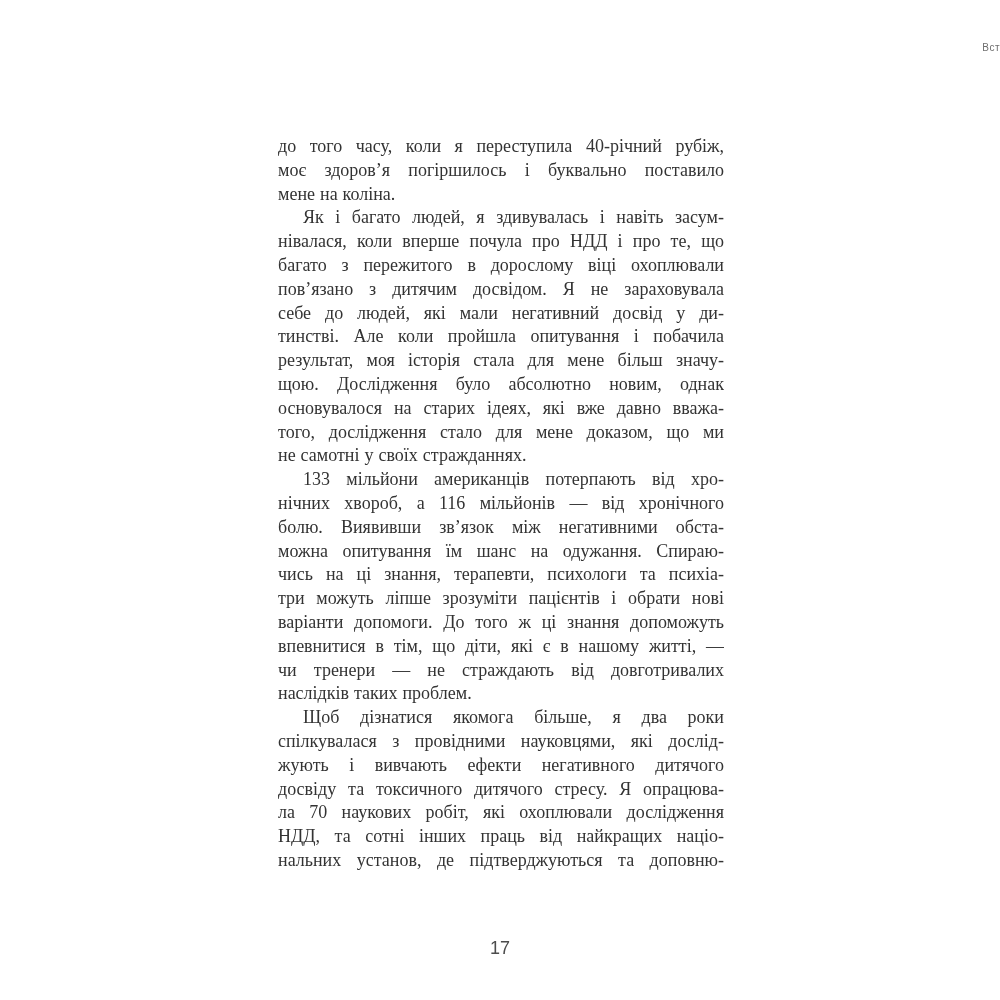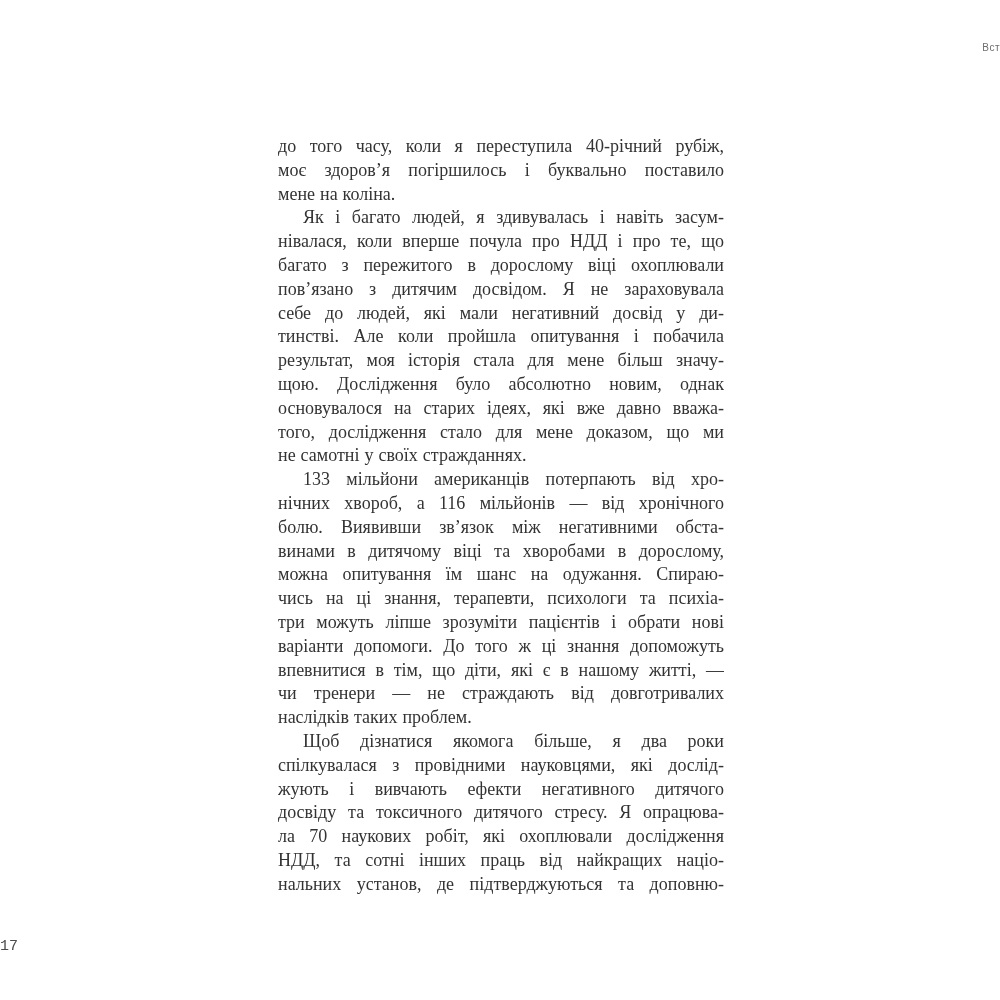--- a/index.html
+++ b/index.html
@@ -47,23 +47,23 @@
     text-align-last: justify;
   }
   .line.indent {
     text-indent: 25px;
   }
   .page-number {
     position: absolute;
     top: 938px;
     left: 0;
     width: 100%;
-    text-align: left;
-    font-family: Liberation Mono, monospace;
-    font-size: 15px;
+    text-align: center;
+    font-family: Liberation Sans, sans-serif;
+    font-size: 18px;
     color: #4c4c4c;
   }
 </style>
 </head>
 <body>
 
 <div class="page">
   <div class="running-header">Вступ</div>
 
   <div class="body-text" id="body-text">
@@ -77,21 +77,20 @@
       <div class="line j">себе до людей, які мали негативний досвід у ди-</div>
       <div class="line j">тинстві. Але коли пройшла опитування і побачила</div>
       <div class="line j">результат, моя історія стала для мене більш значу-</div>
       <div class="line j">щою. Дослідження було абсолютно новим, однак</div>
       <div class="line j">основувалося на старих ідеях, які вже давно вважа-</div>
       <div class="line j">того, дослідження стало для мене доказом, що ми</div>
       <div class="line">не самотні у своїх стражданнях.</div>
       <div class="line j indent">133 мільйони американців потерпають від хро-</div>
       <div class="line j">нічних хвороб, а 116 мільйонів — від хронічного</div>
       <div class="line j">болю. Виявивши зв’язок між негативними обста-</div>
-      <div class="line j">винами в дитячому віці та хворобами в дорослому,</div>
       <div class="line j">можна опитування їм шанс на одужання. Спираю-</div>
       <div class="line j">чись на ці знання, терапевти, психологи та психіа-</div>
       <div class="line j">три можуть ліпше зрозуміти пацієнтів і обрати нові</div>
       <div class="line j">варіанти допомоги. До того ж ці знання допоможуть</div>
       <div class="line j">впевнитися в тім, що діти, які є в нашому житті, —</div>
       <div class="line j">чи тренери — не страждають від довготривалих</div>
       <div class="line">наслідків таких проблем.</div>
       <div class="line j indent">Щоб дізнатися якомога більше, я два роки</div>
       <div class="line j">спілкувалася з провідними науковцями, які дослід-</div>
       <div class="line j">жують і вивчають ефекти негативного дитячого</div>

